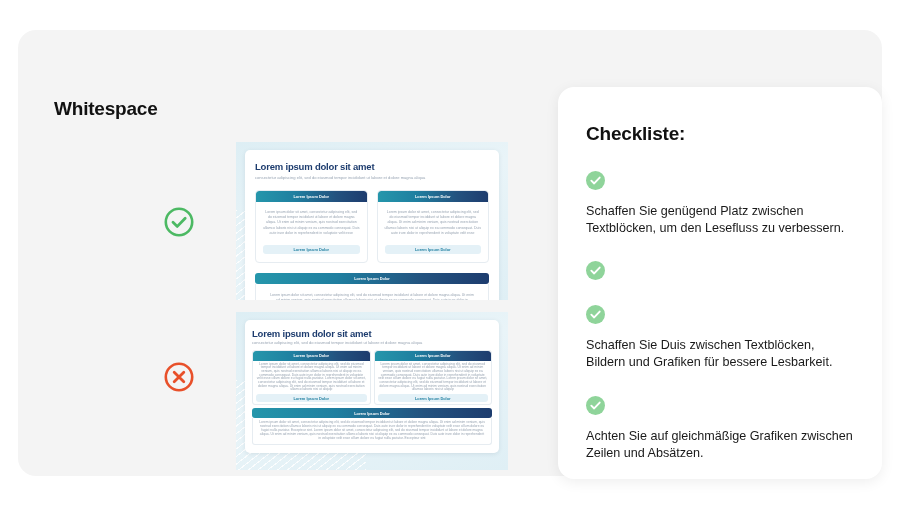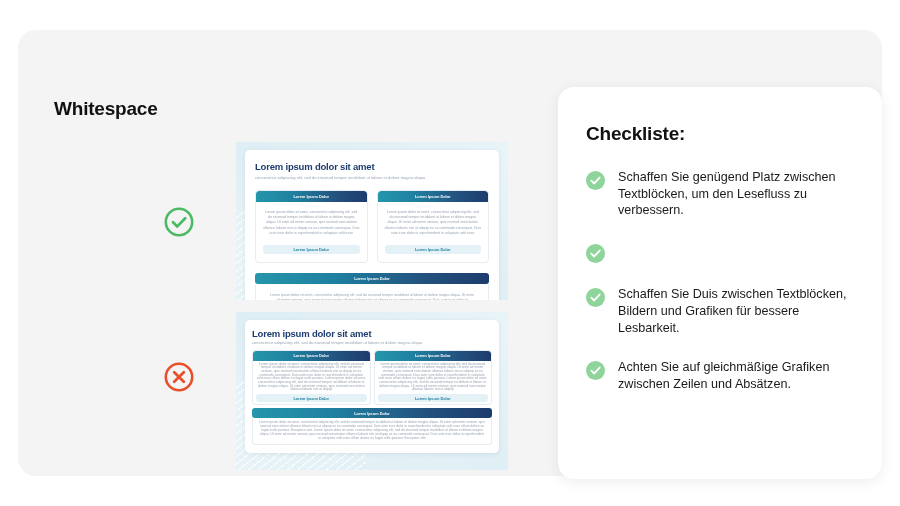--- a/index.html
+++ b/index.html
@@ -204,20 +204,21 @@
     font-weight: bold;
     color: #111111;
     letter-spacing: -0.2px;
     margin: 0 0 24px 0;
   }
   .check-item {
     display: flex;
     align-items: flex-start;
     gap: 13px;
     margin-bottom: 23px;
+    flex-direction: column;
   }
   .check-badge {
     flex: 0 0 auto;
     width: 19px;
     height: 19px;
     margin-top: 2px;
   }
   .check-text {
     font-size: 12.6px;
     line-height: 1.33;

